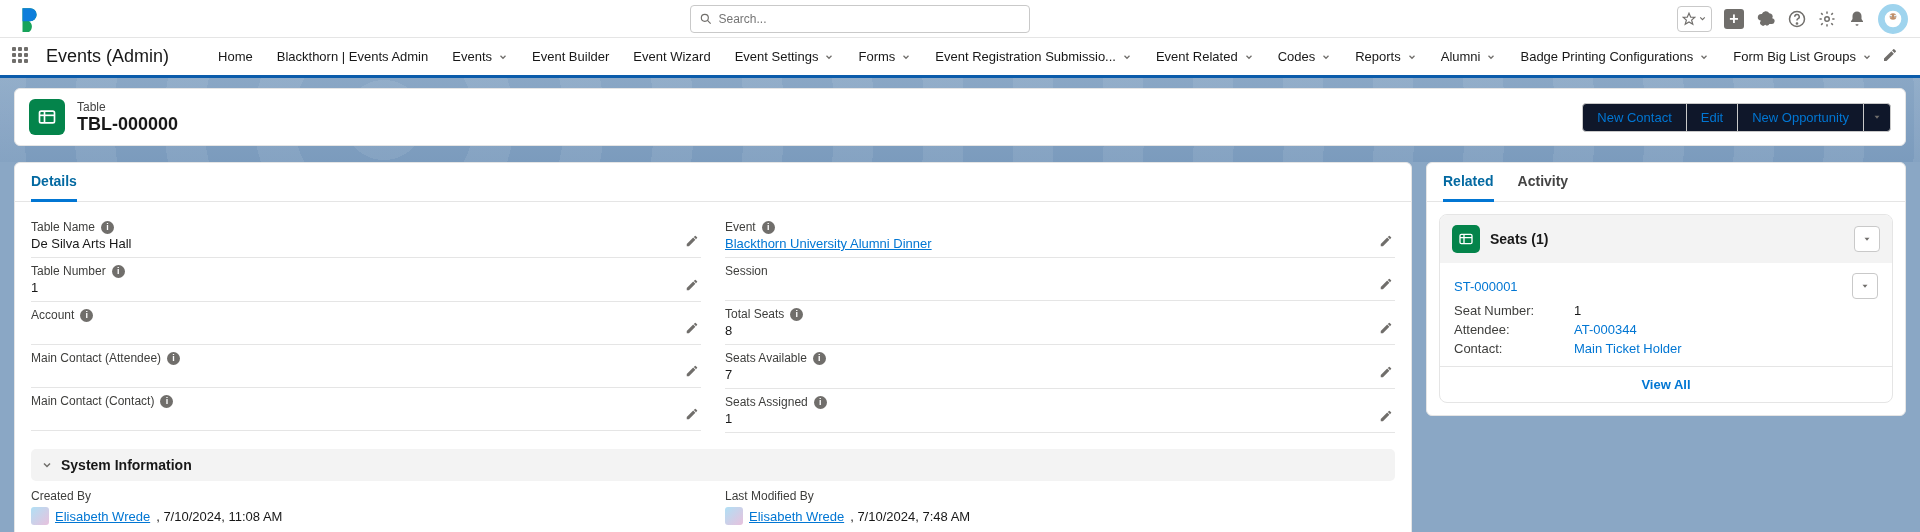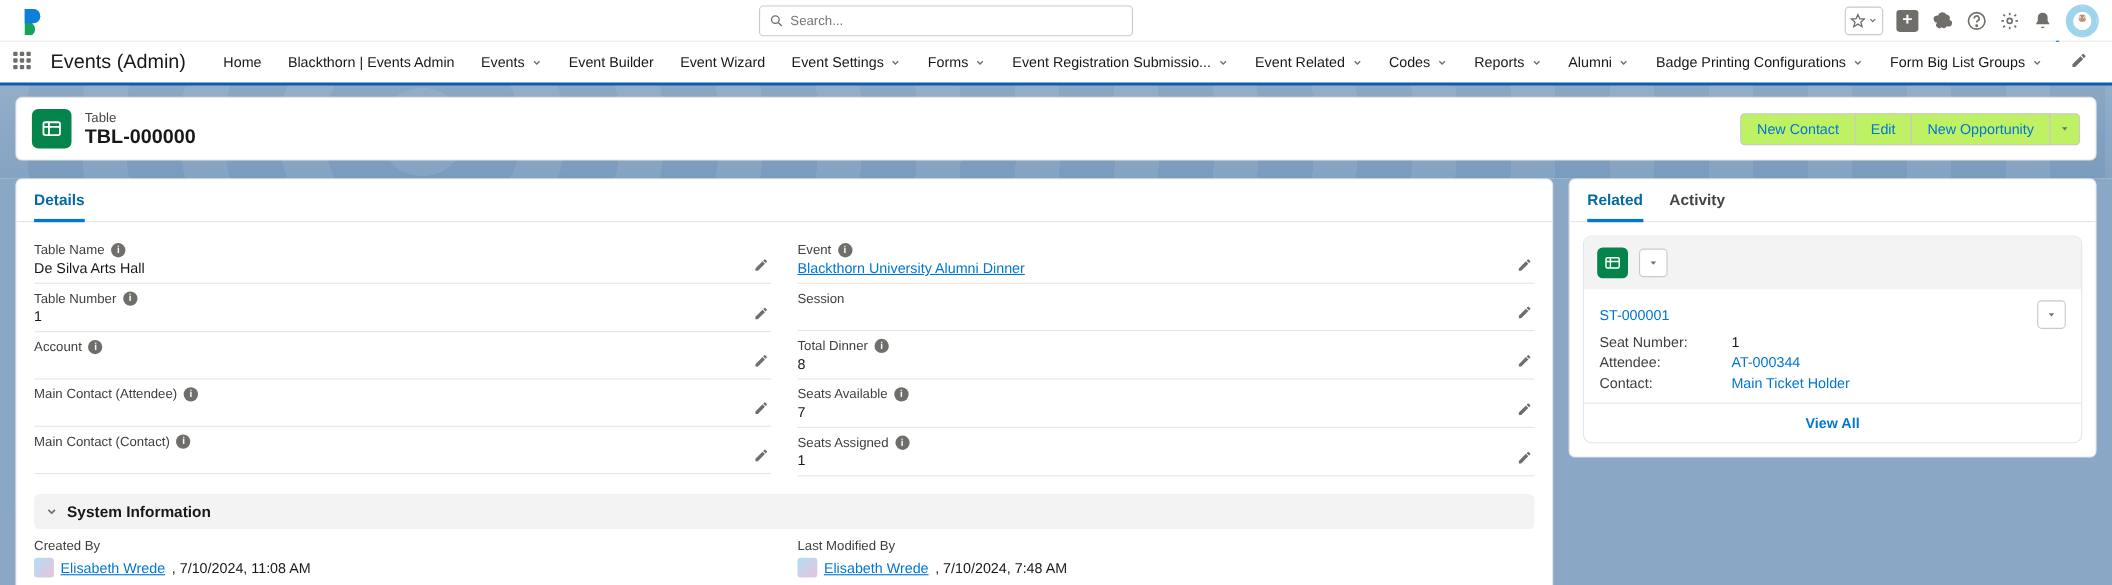--- a/index.html
+++ b/index.html
@@ -13,36 +13,36 @@
   .search-box svg { flex-shrink: 0; }
   .search-box input { border: none; outline: none; flex: 1; font-size: 12px; margin-left: 6px; background: transparent; }
   .header-icons { display: flex; align-items: center; gap: 12px; color: #706e6b; }
   .header-icons .ibox { border: 1px solid #c9c9c9; border-radius: 4px; height: 26px; display: flex; align-items: center; padding: 0 4px; gap: 2px; }
   .avatar-astro { width: 30px; height: 30px; border-radius: 50%; background: radial-gradient(circle at 50% 45%, #fff 0 30%, #9fd4ee 31% 100%); border: 2px solid #9fd4ee; display:flex;align-items:center;justify-content:center; }
   
   
   .app-nav { height: 40px; display: flex; align-items: center; padding: 0 12px; border-bottom: 3px solid #0b5cab; background: #fff; }
   .waffle { width: 20px; height: 20px; margin-right: 14px; display: grid; grid-template-columns: repeat(3,4px); grid-template-rows: repeat(3,4px); gap: 2px; }
   .waffle span { background: #706e6b; border-radius: 1px; }
-  .app-title { font-size: 18px; font-weight: 400; margin-right: 22px; white-space: nowrap; }
+  .app-title { font-size: 18px; font-weight: 400; margin-right: 37px; white-space: nowrap; }
   .nav-items { display: flex; align-items: center; gap: 0; flex: 1; overflow: hidden; }
   .nav-item { padding: 0 12px; height: 40px; display: flex; align-items: center; gap: 6px; font-size: 13px; color: #181818; white-space: nowrap; cursor: pointer; }
   .nav-item .chev { color: #706e6b; }
   .nav-tab-active { border-top: 3px solid #0176d3; margin-top: -3px; font-style: italic; color: #0b5cab; position: relative; }
   .edit-pencil { margin-left: auto; color: #706e6b; padding: 0 10px; cursor: pointer; }
   
   
   .page-band { background: linear-gradient(180deg, #8aa7c5 0%, #7b9bbd 100%); padding: 10px 14px 16px; position: relative; }
   .page-band::before { content:""; position:absolute; inset:0; background: repeating-radial-gradient(circle at 20% 50%, rgba(255,255,255,0.08) 0 40px, transparent 40px 90px); pointer-events:none; }
   .record-header { background: #fff; border: 1px solid #e5e5e5; border-radius: 6px; padding: 10px 14px; display: flex; align-items: center; position: relative; z-index: 1; }
   .record-icon { width: 36px; height: 36px; background: #04844b; border-radius: 6px; display: flex; align-items: center; justify-content: center; margin-right: 12px; color: #fff; }
   .record-meta .obj { font-size: 12px; color: #444; }
   .record-meta .name { font-size: 18px; font-weight: 600; }
   .header-actions { margin-left: auto; display: flex; gap: 0; }
-  .hbtn { border: 1px solid #c9c9c9; background:#bef264; color: #0176d3; font-size: 13px; padding: 6px 14px; cursor: pointer; margin-left: -1px; }
+  .hbtn { border: 1px solid #c9c9c9; background:#0f172a; color: #0176d3; font-size: 13px; padding: 6px 14px; cursor: pointer; margin-left: -1px; }
   .hbtn:first-child { border-radius: 4px 0 0 4px; margin-left: 0; }
   .hbtn.caret { padding: 6px 8px; border-radius: 0 4px 4px 0; }
   
   
   .content-area { background: #8aa7c5; padding: 0 14px 20px; display: flex; gap: 14px; align-items: flex-start; }
   .panel { background: #fff; border: 1px solid #e5e5e5; border-radius: 6px; }
   .left-panel { flex: 1 1 auto; min-width: 0; }
   .right-panel { width: 480px; flex-shrink: 0; }
   
   
@@ -345,21 +345,21 @@
           <div class="label">
               <span>Session</span>
             </div>
           <div class="value"></div>
           <span class="pencil"><svg width="14" height="14" viewBox="0 0 24 24" fill="#706e6b">
                 <path d="M3 17.25V21h3.75L17.81 9.94l-3.75-3.75L3 17.25zM20.71 7.04a1 1 0 0 0 0-1.41l-2.34-2.34a1 1 0 0 0-1.41 0l-1.83 1.83 3.75 3.75 1.83-1.83z"></path>
               </svg></span>
         </div>
         <div class="field">
           <div class="label">
-              <span>Total Dinner</span>
+              <span>Total Seats</span>
               <span class="info-dot">i</span>
             </div>
           <div class="value">8</div>
           <span class="pencil"><svg width="14" height="14" viewBox="0 0 24 24" fill="#706e6b">
                 <path d="M3 17.25V21h3.75L17.81 9.94l-3.75-3.75L3 17.25zM20.71 7.04a1 1 0 0 0 0-1.41l-2.34-2.34a1 1 0 0 0-1.41 0l-1.83 1.83 3.75 3.75 1.83-1.83z"></path>
               </svg></span>
         </div>
         <div class="field">
           <div class="label">
               <span>Seats Available</span>
@@ -417,20 +417,21 @@
     <div class="related-body">
       <div class="related-card">
         <div class="related-head">
           <div class="ricon">
             <svg width="16" height="16" viewBox="0 0 24 24" fill="#fff">
                 <rect x="3" y="5" width="18" height="14" rx="2" fill="none" stroke="#fff" stroke-width="2"></rect>
                 <line x1="3" y1="10" x2="21" y2="10" stroke="#fff" stroke-width="2"></line>
                 <line x1="9" y1="5" x2="9" y2="19" stroke="#fff" stroke-width="2"></line>
               </svg>
           </div>
+          <div class="title">Seats (1)</div>
           <div class="dd-btn">
             <svg width="10" height="10" viewBox="0 0 24 24" fill="#706e6b">
                 <polygon points="6,9 18,9 12,16"></polygon>
               </svg>
           </div>
         </div>
         <div class="related-item">
           <div class="related-item-head">
             <a href="#">ST-000001</a>
             <div class="dd-btn">

